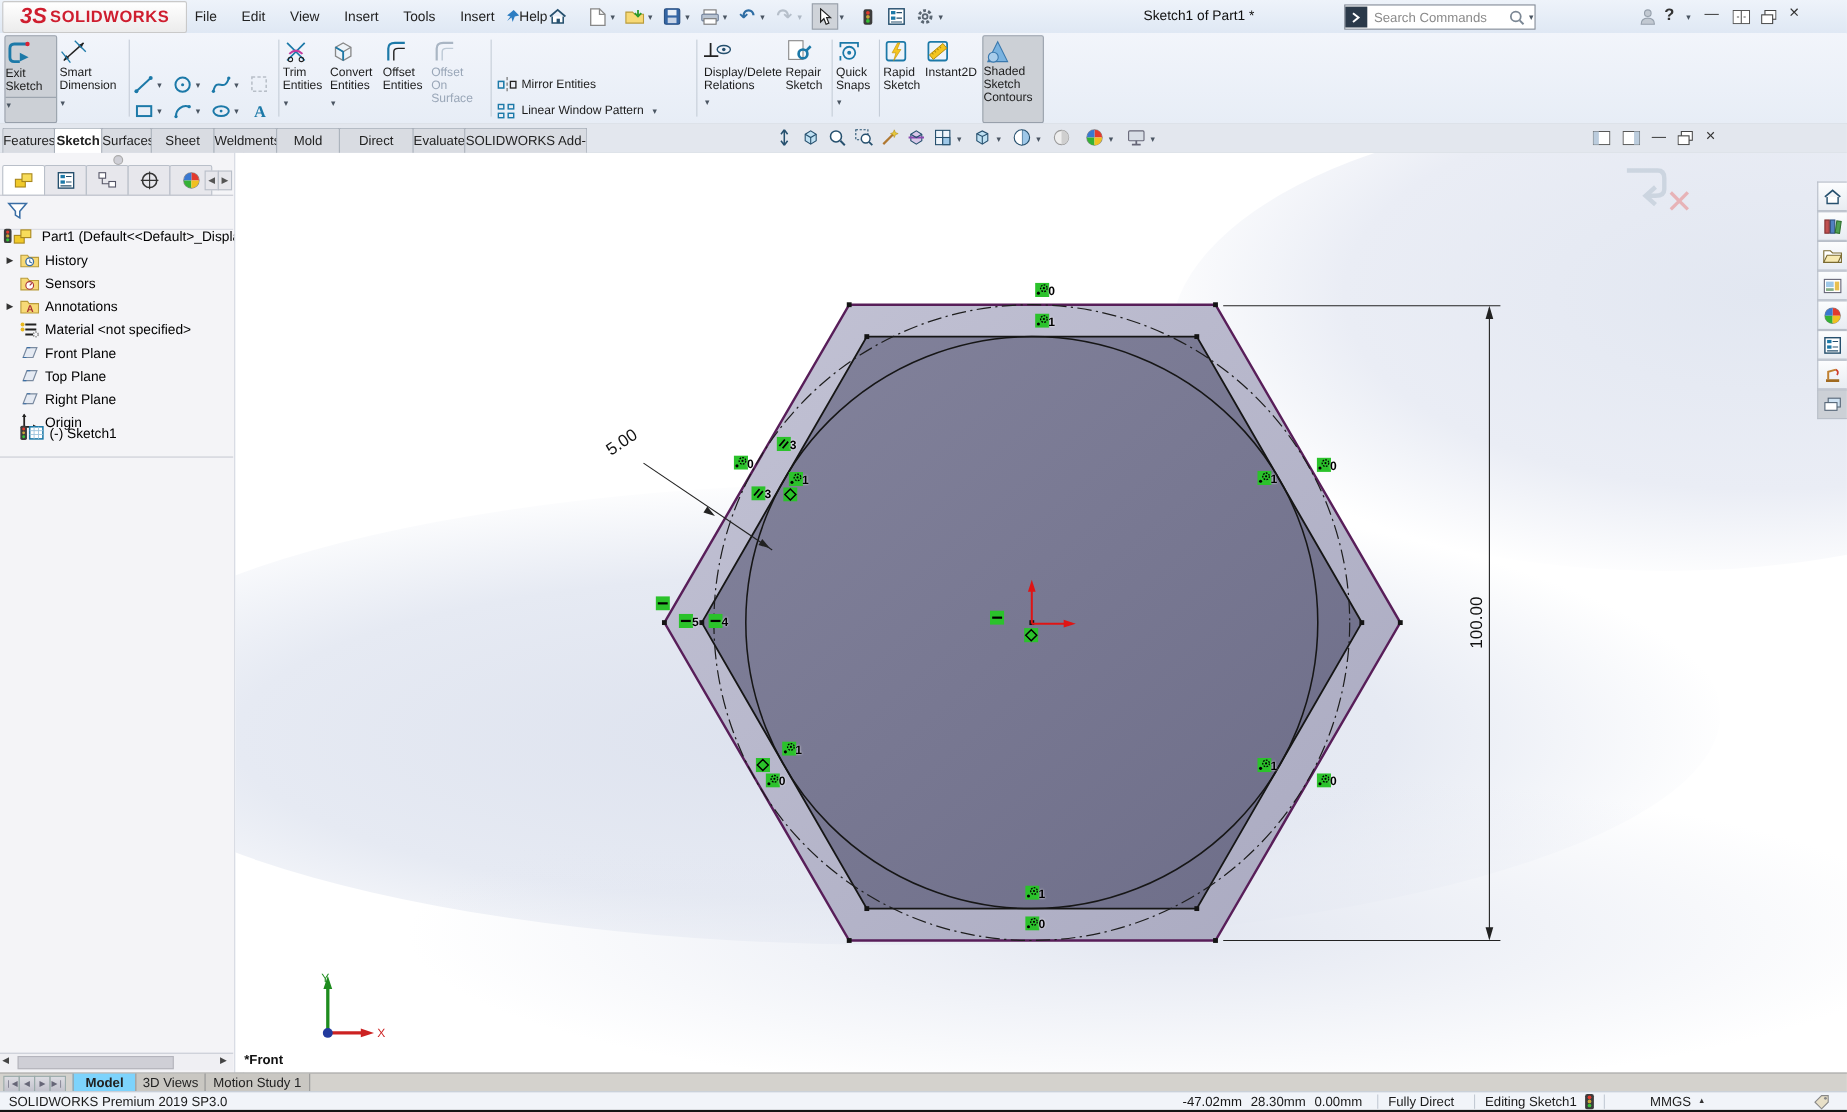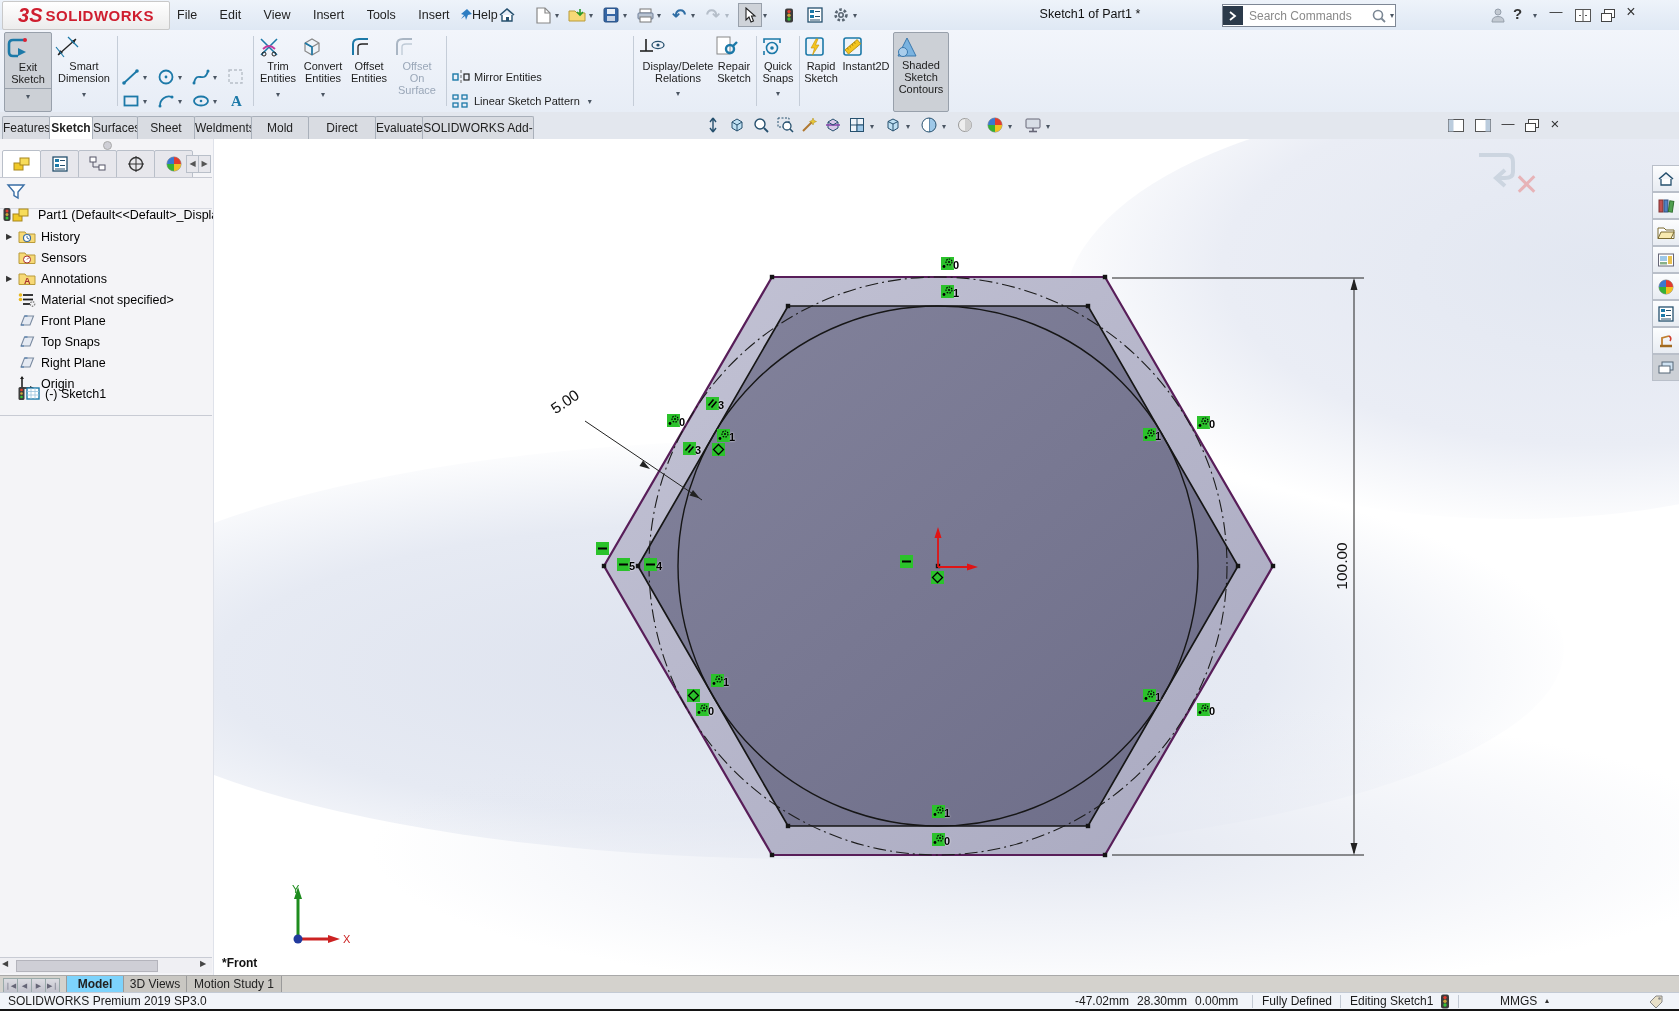--- a/index.html
+++ b/index.html
@@ -14,21 +14,21 @@
   .menu-item{font-size:12.5px;color:#222;padding:0 9px;height:30px;line-height:30px;display:inline-block;cursor:default}
   .qat{width:22px;height:22px;display:inline-flex;align-items:center;justify-content:center}
   .caret{font-size:8px;color:#4a5562;margin:0 1px}
   .caret.dis{color:#aeb8c4}
   #title{font-size:12.5px;color:#111}
   #searchbox{left:1222px;top:4px;width:172px;height:21px;background:#fff;border:1px solid #7e8795;display:flex;align-items:center}
   #searchbox .ph{flex:1;font-size:12px;color:#8a8a8a;padding-left:6px}
   .winbtn{font-size:13px;color:#333;width:24px;text-align:center}
   
   #cmdmgr{left:0;top:30px;width:1679px;height:82px;background:linear-gradient(#f2f5fb,#e7edf6);border-bottom:1px solid #b9c2ce}
-  .cmbtn{position:absolute;top:2px;height:78px;text-align:center;font-size:11px;line-height:12px;color:#1c1c1c;border-radius:2px}
+  .cmbtn{position:absolute;top:2px;height:78px;font-size:11px;line-height:12px;color:#1c1c1c;border-radius:2px}
   .cmbtn .ci{display:block;margin:3px auto 1px}
   .cmbtn.pressed{background:#ccd0d6;border:1px solid #98a0ab}
   .cmbtn.dis{color:#9aa7b8}
   .cmsep{position:absolute;top:6px;height:70px;width:1px;background:#c5cdd8}
   .gridcell{position:absolute;width:22px;height:22px;display:flex;align-items:center;justify-content:center}
   .rowbtn{position:absolute;height:22px;display:flex;align-items:center;font-size:11px;color:#1c1c1c;white-space:nowrap}
   .rowbtn .ci{margin-right:4px}
   
   #tabrow{left:0;top:112px;width:1679px;height:27px;background:#e3e7ee;border-bottom:1px solid #9aa3ad}
   .tab{position:absolute;top:4px;height:22px;line-height:22px;text-align:center;font-size:12px;color:#222;
@@ -368,21 +368,21 @@
   </div>
   <div class="rowbtn" style="left:452px;top:60px">
     <span class="ci">
         <svg width="18" height="16">
           <rect x="1" y="2" width="5" height="4" fill="none" stroke="#1c79a8" stroke-width="1.3"></rect>
           <rect x="10" y="2" width="5" height="4" fill="none" stroke="#1c79a8" stroke-width="1.3"></rect>
           <rect x="1" y="10" width="5" height="4" fill="none" stroke="#1c79a8" stroke-width="1.3"></rect>
           <rect x="10" y="10" width="5" height="4" fill="none" stroke="#1c79a8" stroke-width="1.3"></rect>
         </svg>
       </span>
-    <span>Linear Sketch Pattern</span>
+    <span>Linear Window Pattern</span>
     <span class="caret" style="margin-left:8px">▾</span>
   </div>
   <div class="rowbtn" style="left:452px;top:84px">
     <span class="ci">
         <svg width="18" height="16">
           <path d="M2,14 L9,7" stroke="#e07820" stroke-width="1.8"></path>
           <polygon points="9,7 4,8.5 7.5,12" fill="#e07820" transform="rotate(180 8,9)"></polygon>
           <rect x="10" y="2" width="6" height="6" fill="none" stroke="#1c79a8" stroke-width="1.4"></rect>
         </svg>
       </span>
@@ -699,21 +699,21 @@
     <span>Front Plane</span>
   </div>
   <div class="trow" style="top:192px">
     <span class="exp"></span>
       <span class="tic">
         <svg width="18" height="15">
           <polygon points="3,12 6.5,3 15.5,3 12,12" fill="rgba(200,215,235,.35)" stroke="#7a8aa0" stroke-width="1.1"></polygon>
           <path d="M6.5,3 h3 M3,12 h3" stroke="#3a6ea5"></path>
         </svg>
       </span>
-    <span>Top Snaps</span>
+    <span>Top Plane</span>
   </div>
   <div class="trow" style="top:213px">
     <span class="exp"></span>
       <span class="tic">
         <svg width="18" height="15">
           <polygon points="3,12 6.5,3 15.5,3 12,12" fill="rgba(200,215,235,.35)" stroke="#7a8aa0" stroke-width="1.1"></polygon>
           <path d="M6.5,3 h3 M3,12 h3" stroke="#3a6ea5"></path>
         </svg>
       </span>
     <span>Right Plane</span>
@@ -1075,21 +1075,21 @@
   <div class="btab" style="left:123px;width:62px">3D Views</div>
   <div class="btab" style="left:186px;width:94px">Motion Study 1</div>
 </div>
 
 <div id="statusbar" class="abs">
   <span class="sitem" style="left:8px">SOLIDWORKS Premium 2019 SP3.0</span>
   <span class="sitem" style="left:1075px">-47.02mm</span>
   <span class="sitem" style="left:1137px">28.30mm</span>
   <span class="sitem" style="left:1195px">0.00mm</span>
   <div class="sdiv" style="left:1252px"></div>
-  <span class="sitem" style="left:1262px">Fully Defined</span>
+  <span class="sitem" style="left:1262px">Fully Direct</span>
   <div class="sdiv" style="left:1340px"></div>
   <span class="sitem" style="left:1350px">Editing Sketch1</span>
   <span class="abs" style="left:1440px;top:1px">
       <svg width="10" height="15">
         <rect x="1" y="0.5" width="8" height="14" rx="2" fill="#3c3c3c"></rect>
         <circle cx="5" cy="3.6" r="1.7" fill="#e23b2e"></circle>
         <circle cx="5" cy="7.3" r="1.7" fill="#caa53a"></circle>
         <circle cx="5" cy="11" r="1.7" fill="#35c135"></circle>
       </svg>
     </span>

